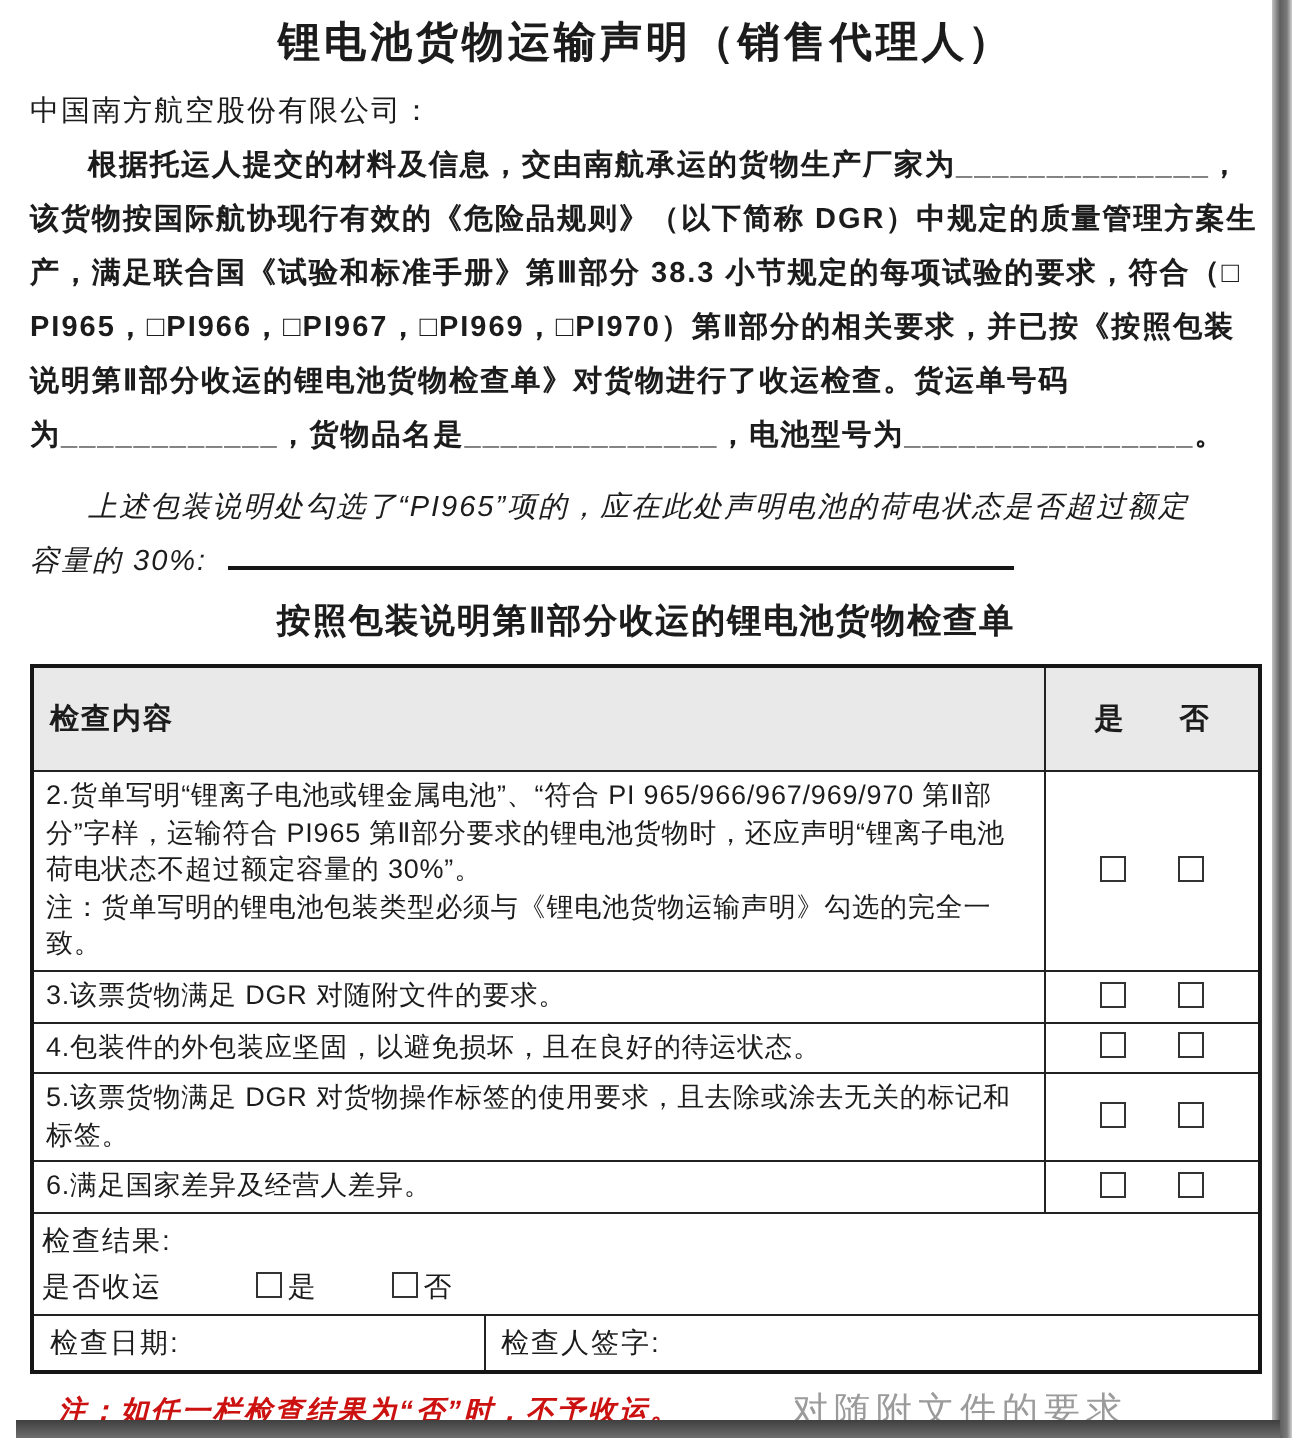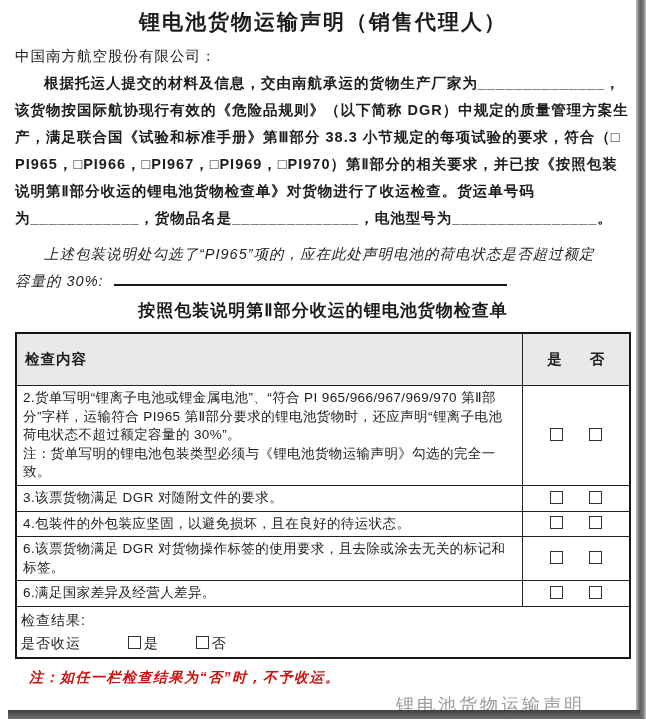--- a/index.html
+++ b/index.html
@@ -121,40 +121,44 @@
       </tr>
       <tr>
         <td class="item-cell" colspan="2">3.该票货物满足 DGR 对随附文件的要求。</td>
         <td class="cb-cell"><span class="checkbox"></span><span class="checkbox"></span></td>
       </tr>
       <tr>
         <td class="item-cell" colspan="2">4.包装件的外包装应坚固，以避免损坏，且在良好的待运状态。</td>
         <td class="cb-cell"><span class="checkbox"></span><span class="checkbox"></span></td>
       </tr>
       <tr>
-        <td class="item-cell" colspan="2">6.该票货物满足 DGR 对货物操作标签的使用要求，且去除或涂去无关的标记和标签。</td>
+        <td class="item-cell" colspan="2">5.该票货物满足 DGR 对货物操作标签的使用要求，且去除或涂去无关的标记和标签。</td>
         <td class="cb-cell"><span class="checkbox"></span><span class="checkbox"></span></td>
       </tr>
       <tr>
         <td class="item-cell" colspan="2">6.满足国家差异及经营人差异。</td>
         <td class="cb-cell"><span class="checkbox"></span><span class="checkbox"></span></td>
       </tr>
       <tr>
         <td class="result-cell" colspan="3">
           <div>检查结果:</div>
           <div class="result-line2">
             <span class="accept-label">是否收运</span>
             <span class="inline-cb"></span><span>是</span>
             <span class="opt-gap inline-cb"></span><span>否</span>
           </div>
         </td>
       </tr>
+      <tr>
+        <td class="date-cell">检查日期:</td>
+        <td class="signer-cell" colspan="2">检查人签字:</td>
+      </tr>
     </tbody>
       </table>
 
     <div class="red-note">注：如任一栏检查结果为“否”时，不予收运。</div>
   </div>
 
-  <div class="stamp-text">锂电池货物运输声明</div>
+  <div class="stamp-text">对随附文件的要求</div>
 
   <div class="shadow-right"></div>
   <div class="shadow-bottom"></div>
 </div>
 
 </body></html>

